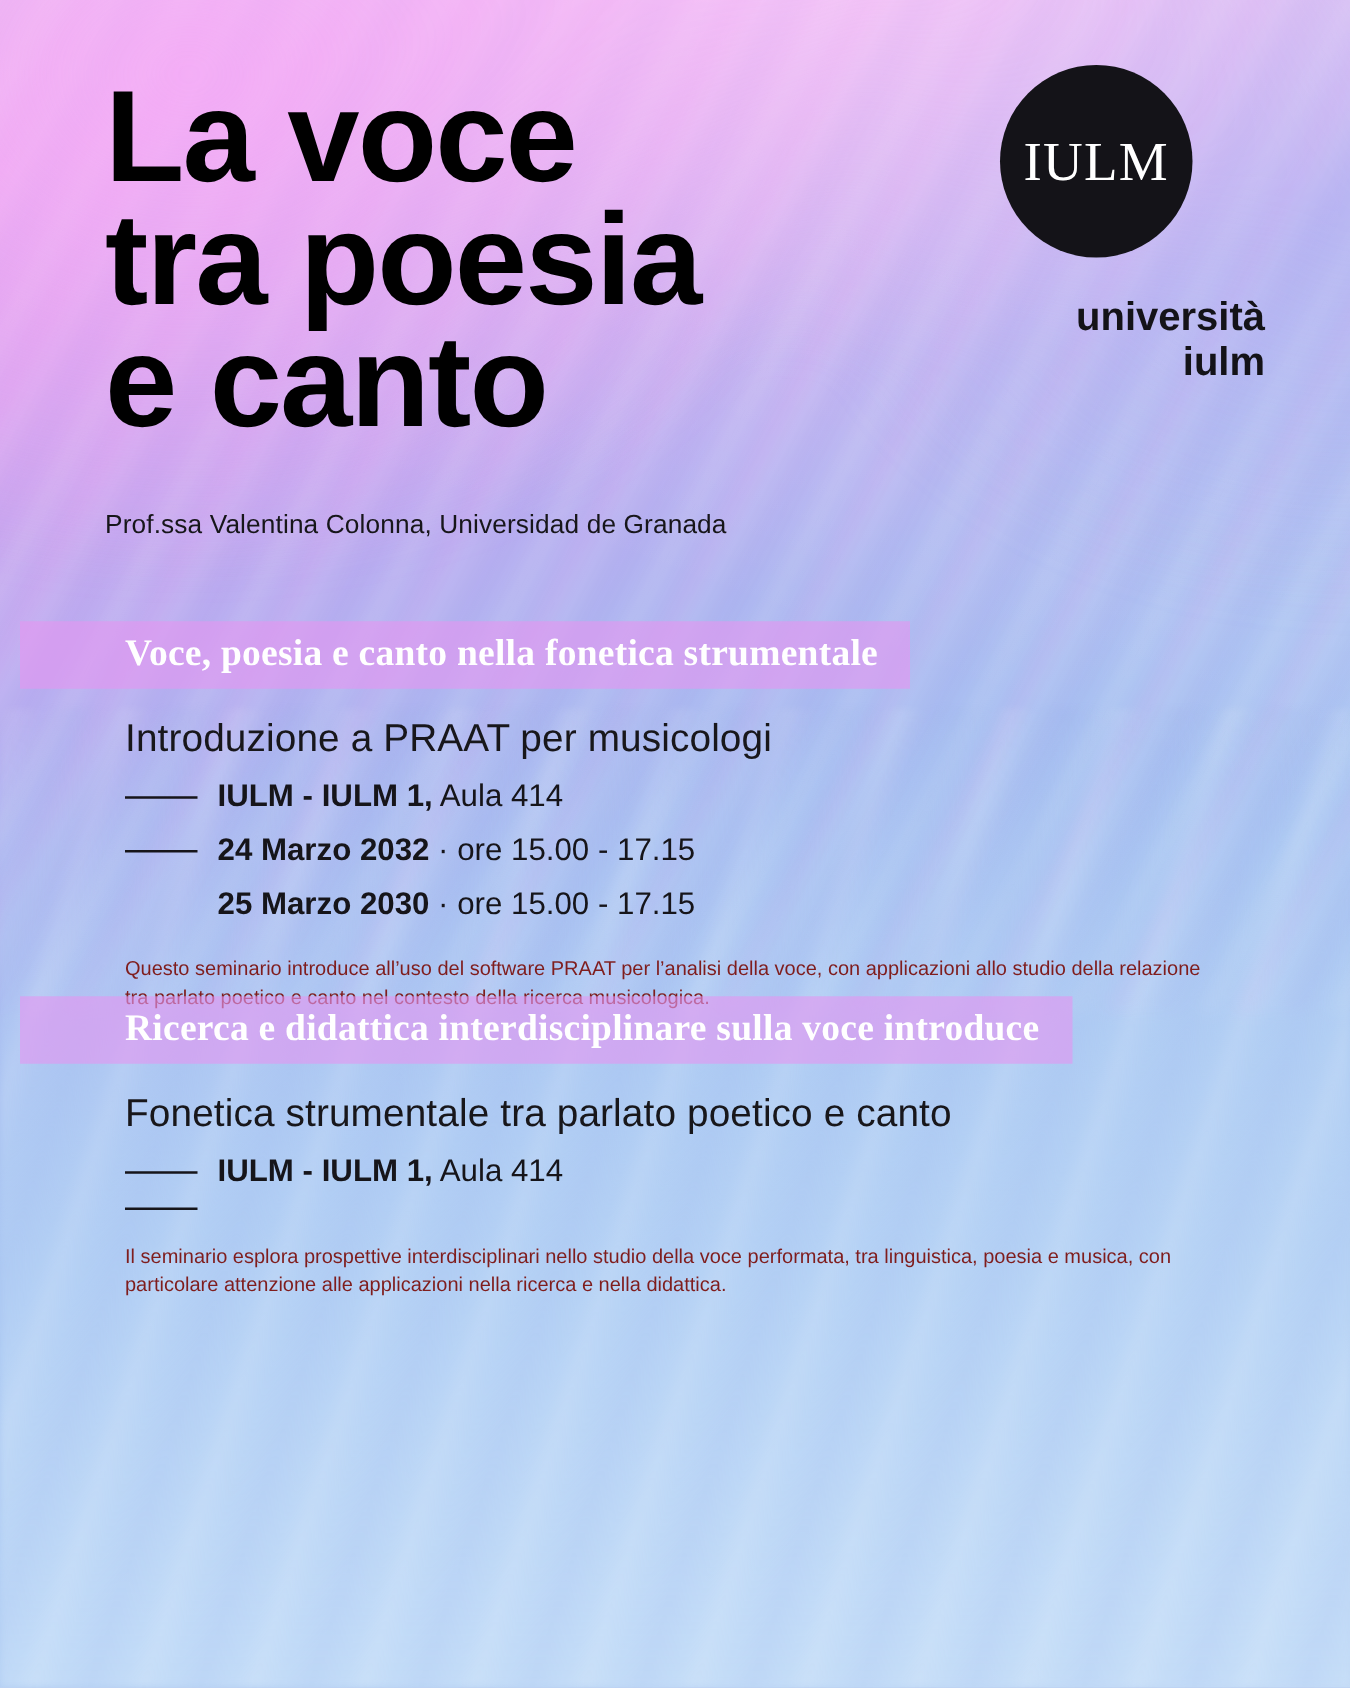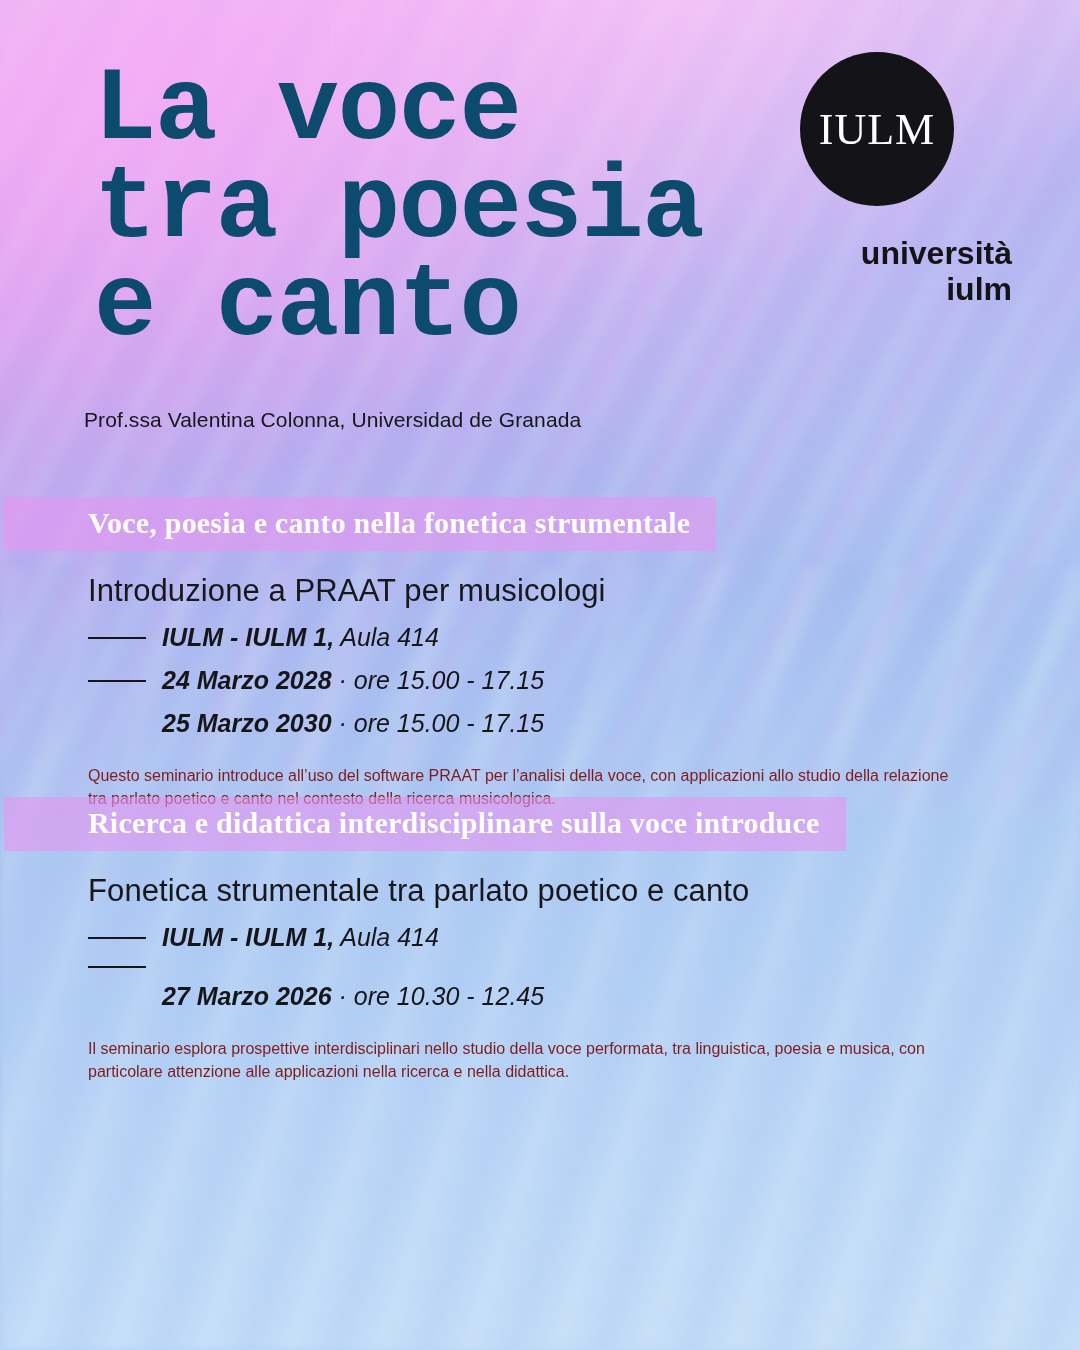--- a/index.html
+++ b/index.html
@@ -65,27 +65,27 @@
         rgba(255,255,255,0.00) 84px),
       linear-gradient(180deg, rgba(176,206,245,0) 0%, rgba(186,214,246,.55) 55%, rgba(198,222,248,.8) 100%);
     filter: blur(3px);
   }
 
   .wrap { position: relative; width: 1080px; height: 1350px; }
 
   
   #title {
     position: absolute;
-    left: 94px; top: 62px;
-    font-family: Liberation Mono, monospace;
+    left: 84px; top: 62px;
+    font-family: Liberation Sans, sans-serif;
     font-weight: 700;
     font-size: 104px;
     line-height: 0.94;
     letter-spacing: -1.5px;
-    color: #0c4a6e;
+    color: #000000;
     white-space: pre-line;
   }
   #subtitle {
     position: absolute;
     left: 84px; top: 408px;
     font-size: 21px;
     color: #17161a;
     letter-spacing: .1px;
   }
 
@@ -111,21 +111,21 @@
     width: 212px;
     text-align: right;
     font-size: 32px;
     font-weight: 700;
     line-height: 1.12;
     color: #141318;
     white-space: pre-line;
   }
 
   
-  .section { position: absolute; left: 4px; width: 904px; }
+  .section { position: absolute; left: 16px; width: 904px; }
   .band {
     display: inline-block;
     padding: 9px 26px 11px 84px;
     background: rgba(228,150,240,0.62);
     color: #ffffff;
     font-family: "Liberation Serif", serif;
     font-weight: 700;
     font-size: 30px;
     letter-spacing: .2px;
     white-space: nowrap;
@@ -134,21 +134,20 @@
     margin: 22px 0 0 84px;
     font-size: 31px;
     color: #18171b;
     letter-spacing: .1px;
   }
   .row {
     display: flex;
     align-items: center;
     margin-left: 84px;
     margin-top: 14px;
-    font-style: italic;
   }
   .dash {
     width: 58px; height: 0;
     border-top: 2px solid #16151a;
     margin-right: 16px;
     flex: 0 0 58px;
   }
   .dash.hidden { border-top-color: transparent; }
   .row .txt { font-size: 25px; color: #16151a; }
   .row .txt b { font-weight: 700; }
@@ -185,21 +184,21 @@
     <div class="band">Voce, poesia e canto nella fonetica strumentale</div>
     <div class="sec-sub">Introduzione a PRAAT per musicologi</div>
 
     <div class="row">
       <span class="dash"></span>
       <span class="txt"><b>IULM - IULM 1,</b><span> Aula 414</span></span>
     </div>
 
     <div class="row">
       <span class="dash"></span>
-      <span class="txt"><b>24 Marzo 2028</b><span> · ore 15.00 - 17.15</span></span>
+      <span class="txt"><b>24 Marzo 2032</b><span> · ore 15.00 - 17.15</span></span>
     </div>
 
     <div class="row">
       <span class="dash hidden"></span>
       <span class="txt"><b>25 Marzo 2030</b><span> · ore 15.00 - 17.15</span></span>
     </div>
 
     <div class="desc">Questo seminario introduce all’uso del software PRAAT per l’analisi della voce, con applicazioni allo studio della relazione tra parlato poetico e canto nel contesto della ricerca musicologica.</div>
   </div>
 
@@ -209,24 +208,20 @@
 
     <div class="row">
       <span class="dash"></span>
       <span class="txt"><b>IULM - IULM 1,</b><span> Aula 414</span></span>
     </div>
 
     <div class="row">
       <span class="dash"></span>
     </div>
 
-    <div class="row">
-      <span class="dash hidden"></span>
-      <span class="txt"><b>27 Marzo 2026</b><span> · ore 10.30 - 12.45</span></span>
-    </div>
 
     <div class="desc">Il seminario esplora prospettive interdisciplinari nello studio della voce performata, tra linguistica, poesia e musica, con particolare attenzione alle applicazioni nella ricerca e nella didattica.</div>
   </div>
 
   <div id="footer">
 
     
     
     
 

